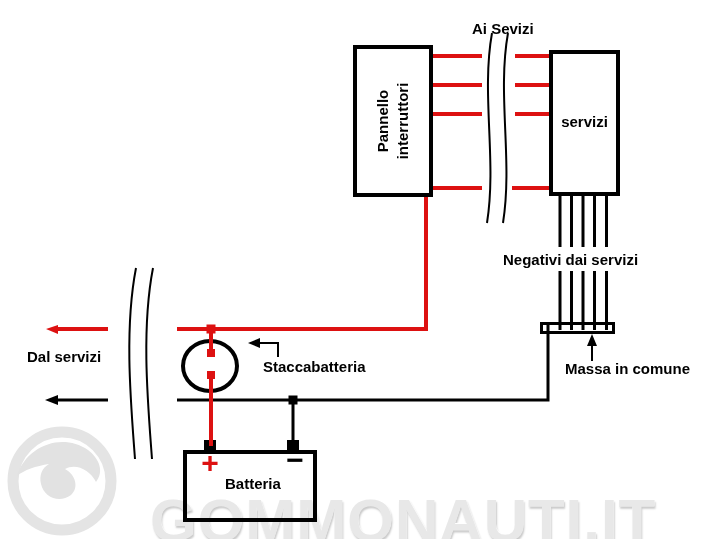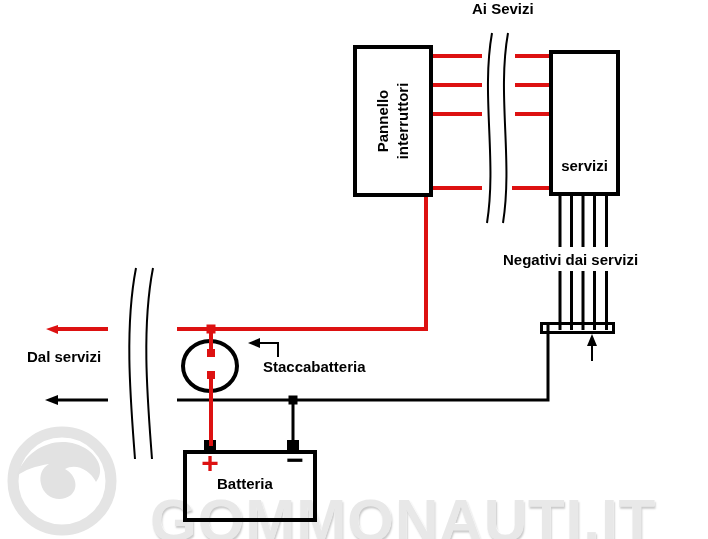--- a/index.html
+++ b/index.html
@@ -22,27 +22,27 @@
   #wires{position:absolute;left:0;top:0;z-index:2;}
   .lbl{
     position:absolute;z-index:3;color:#000;
     font-weight:bold;font-size:15px;line-height:17px;white-space:nowrap;
   }
   #lbl-pannello{
     left:333px;top:71px;width:120px;height:100px;
     display:flex;flex-direction:column;align-items:center;justify-content:center;
     transform:rotate(-90deg);text-align:center;line-height:20px;
   }
-  #lbl-servizi{left:549px;top:113px;width:71px;text-align:center;margin-top:44px;}
+  #lbl-servizi{left:549px;top:113px;width:71px;text-align:center;}
   #lbl-negativi{left:503px;top:251px;width:158px;text-align:left;}
-  #lbl-ai-servizi{left:472px;top:0;}
+  #lbl-ai-servizi{left:472px;top:20px;}
   #lbl-dal-motore{left:27px;top:348px;}
   #lbl-staccabatteria{left:263px;top:358px;}
   #lbl-massa{left:565px;top:360px;}
-  #lbl-batteria{left:217px;top:475px;}
+  #lbl-batteria{left:225px;top:475px;}
   #lbl-plus{left:196px;top:447px;width:28px;text-align:center;font-size:30px;line-height:32px;color:#dd1111;}
   #lbl-minus{left:280px;top:444px;width:30px;text-align:center;font-size:30px;line-height:32px;}
 </style>
 </head>
 <body>
 
 <div id="stage">
 
   <div id="watermark">
     <svg id="wm-logo" width="120" height="114" viewBox="0 0 120 114">
@@ -112,17 +112,18 @@
 
   <div class="lbl" id="lbl-pannello">
     <span>Pannello</span>
     <span>interruttori</span>
   </div>
 
   <div class="lbl" id="lbl-servizi">servizi</div>
   <div class="lbl" id="lbl-negativi">Negativi dai servizi</div>
   <div class="lbl" id="lbl-dal-motore">Dal servizi</div>
   <div class="lbl" id="lbl-staccabatteria">Staccabatteria</div>
+  <div class="lbl" id="lbl-massa">Massa in comune</div>
   <div class="lbl" id="lbl-batteria">Batteria</div>
   <div class="lbl" id="lbl-plus">+</div>
   <div class="lbl" id="lbl-minus">−</div>
 
 </div>
 
 </body></html>

